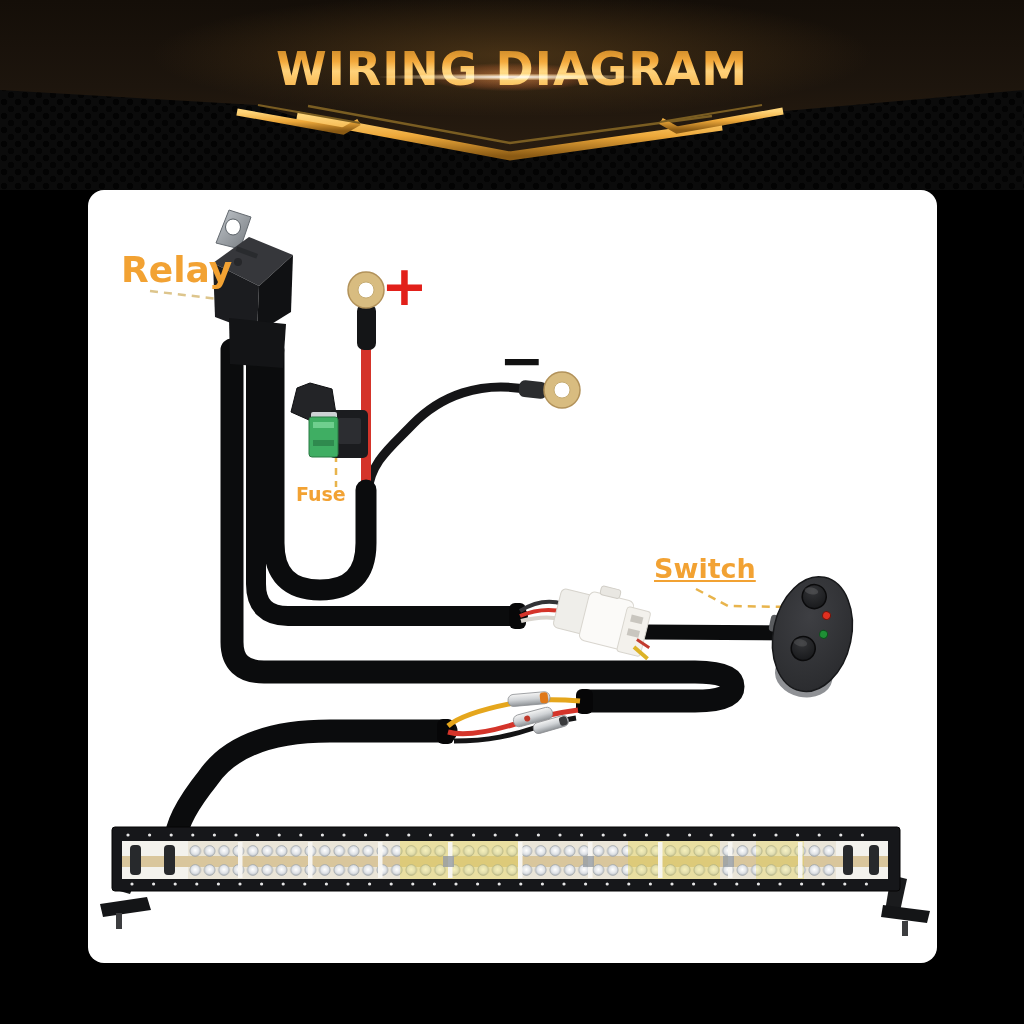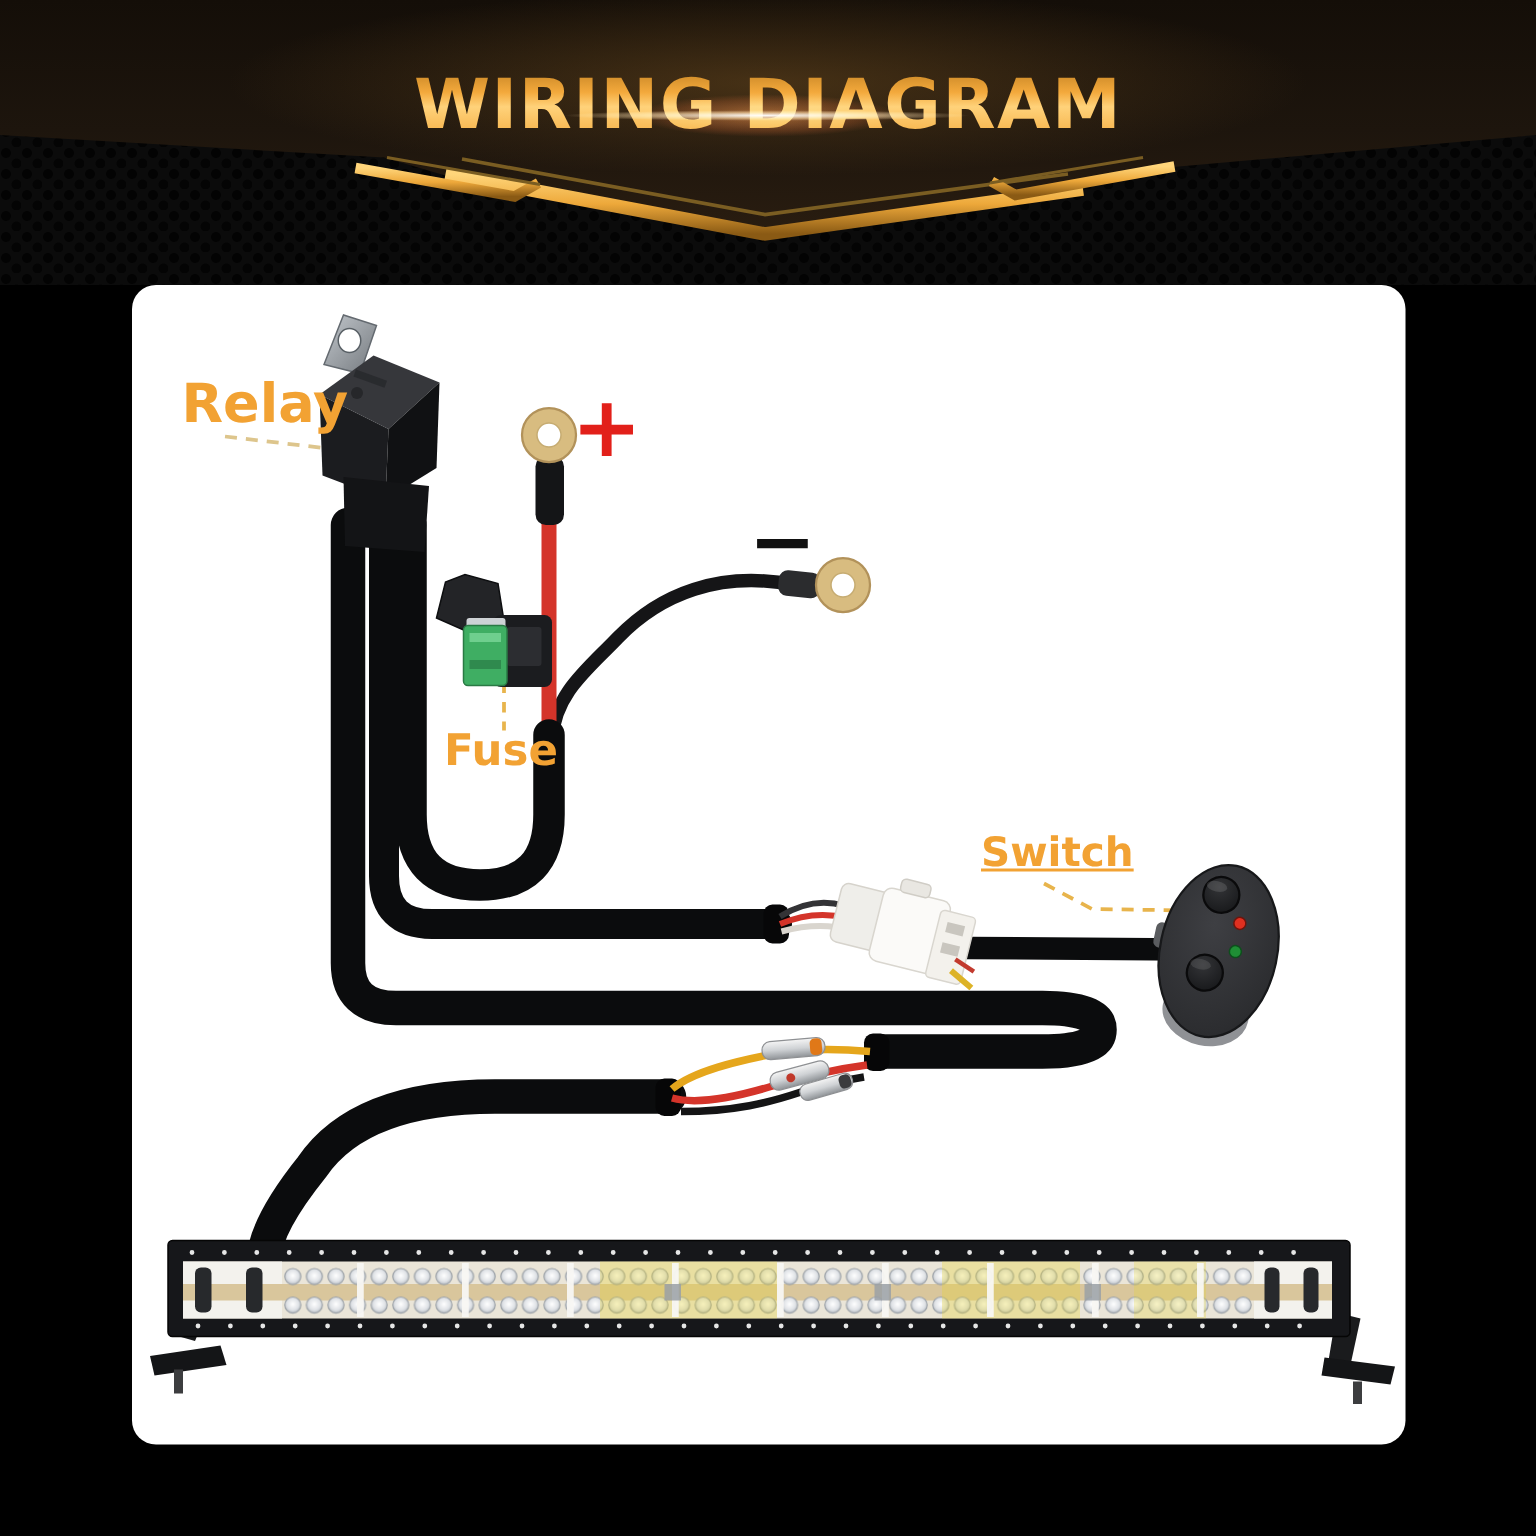--- a/index.html
+++ b/index.html
@@ -25,21 +25,21 @@
       radial-gradient(ellipse 30% 45% at 50% 50%, rgba(255,140,70,.55), rgba(200,80,40,.25) 55%, transparent 75%);
     mix-blend-mode:screen;pointer-events:none;}
 
   
   .panel{position:absolute;left:88px;top:190px;width:849px;height:773px;
     background:var(--panel_white,#fff);border-radius:16px;}
   .panel svg{position:absolute;left:0;top:0;}
 
   .lbl{position:absolute;color:var(--label_orange,#f2a233);font-weight:bold;z-index:5;}
   .lbl-relay{left:121px;top:249px;font-size:36px;}
-  .lbl-fuse{left:296px;top:483px;font-size:29px;}
+  .lbl-fuse{left:296px;top:483px;font-size:19px;}
   .lbl-switch{left:654px;top:553px;font-size:27px;text-decoration:underline;}
   .sym-plus{position:absolute;left:381px;top:258px;font-size:56px;font-weight:bold;
     color:var(--plus_red,#e2201a);z-index:5;line-height:1;}
   .sym-minus{position:absolute;left:499px;top:334px;font-size:54px;font-weight:bold;
     color:var(--minus_black,#111);z-index:5;line-height:1;}
 </style>
 </head>
 <body>
 
 <div class="header">

